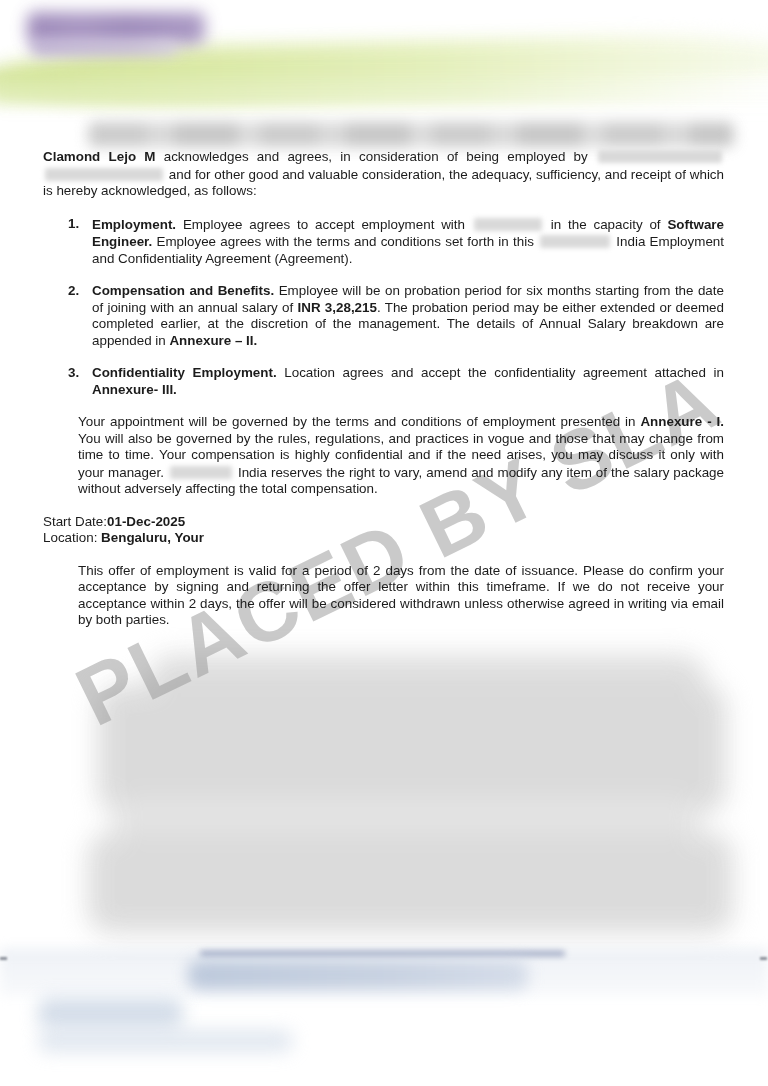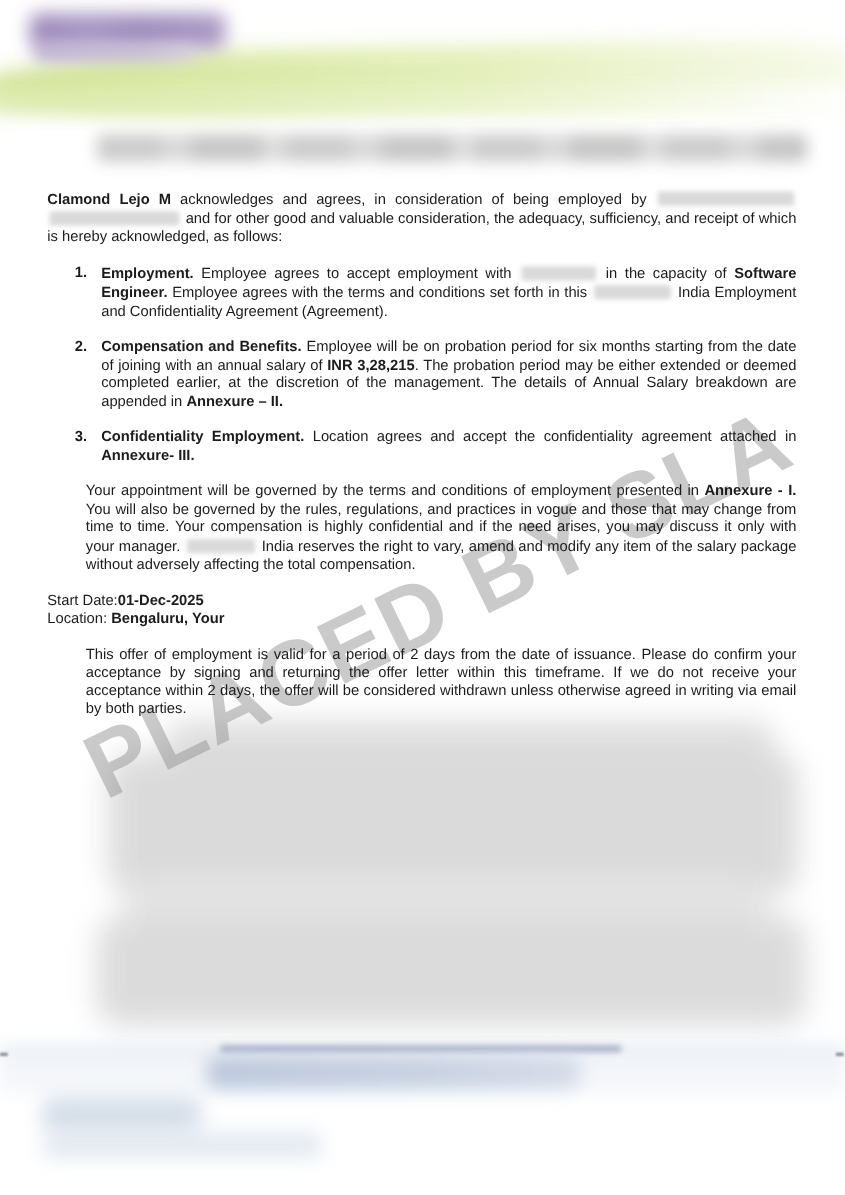--- a/index.html
+++ b/index.html
@@ -38,21 +38,21 @@
     background:linear-gradient(90deg,#b2a2cb,#c3b6d8 70%,#d7cfe6);
     border-radius:8px;filter:blur(7px);opacity:.8;
   }
   .title-blob{
     position:absolute;left:88px;top:122px;width:646px;height:25px;
     background:repeating-linear-gradient(90deg,#c3c3c3 0 58px,#d2d2d2 58px 86px,#bdbdbd 86px 150px,#d6d6d6 150px 172px);
     border-radius:6px;filter:blur(7px);opacity:.85;
   }
   
   .body-text{
-    position:absolute;left:43px;top:172px;width:681px;
+    position:absolute;left:43px;top:148px;width:681px;
     font-size:13.4px;line-height:16.5px;
     text-align:justify;
     z-index:3;
   }
   .para{margin:0 0 16px 0;}
   .indented{margin-left:35px;}
   b{font-weight:bold;}
   .olist{margin:0;}
   .olist-item{display:flex;margin:0 0 16px 0;padding-left:25px;}
   .olist-num{width:24px;flex:0 0 24px;font-weight:bold;}

